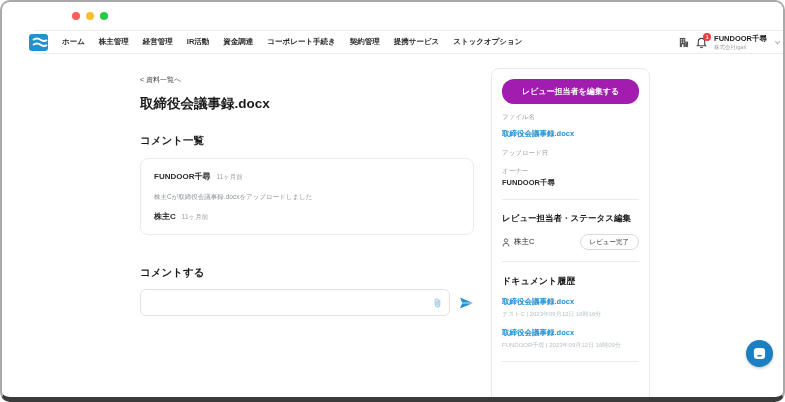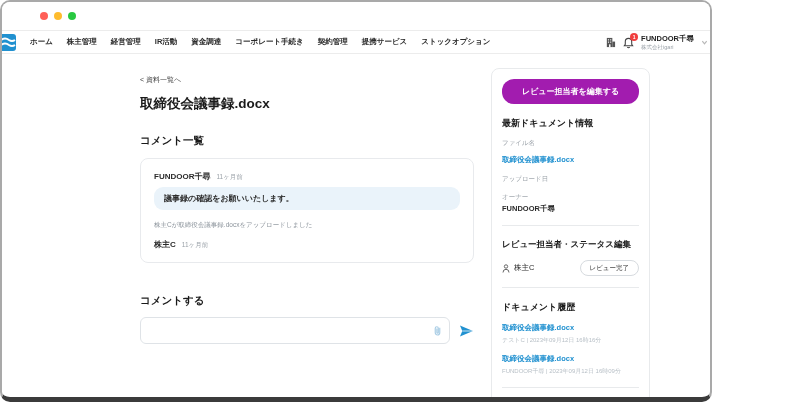--- a/index.html
+++ b/index.html
@@ -4,26 +4,27 @@
 <style>
   * { box-sizing: border-box; margin: 0; padding: 0; }
   body {
     width: 785px; height: 402px;
     background: #fff;
     font-family: "Liberation Sans", sans-serif;
     color: #222;
   }
   .window {
     position: relative;
-    width: 712px; height: 402px;
+    width: 785px; height: 402px;
     background: #fff;
     border: 2px solid #a9a9a9;
     border-bottom: 5px solid #3b3b3b;
     border-radius: 10px;
     overflow: hidden;
+    padding-left: 32px;
   }
   
   .titlebar {
     height: 29px;
     display: flex; align-items: center;
     padding-left: 38px;
     border-bottom: 1px solid #ececec;
     background: #fff;
   }
   .dot { width: 8px; height: 8px; border-radius: 50%; margin-right: 6px; display: inline-block; }
@@ -216,21 +217,20 @@
     <a class="back-link">&lt; 資料一覧へ</a>
     <h1 class="page-title">取締役会議事録.docx</h1>
 
     <h2 class="section-h comments-h">コメント一覧</h2>
     <div class="comment-card">
       <div class="comment">
         <div class="comment-meta">
           <span class="comment-author">FUNDOOR千尋</span>
           <span class="comment-time">11ヶ月前</span>
         </div>
-        <div class="bubble">議事録の確認をお願いいたします。</div>
       </div>
       <div class="sysmsg">株主Cが取締役会議事録.docxをアップロードしました</div>
       <div class="comment">
         <div class="comment-meta">
           <span class="comment-author">株主C</span>
           <span class="comment-time">11ヶ月前</span>
         </div>
       </div>
     </div>
 
@@ -249,21 +249,20 @@
           <path d="M1 13.5 L15 7.5 L1 1.5 L3.5 7.5 Z"></path>
           <path d="M3.5 7.5 L15 7.5" stroke="#fff" stroke-width="0.8"></path>
         </svg>
       </button>
     </div>
   </div>
 
   <aside class="sidebar">
     <button class="primary-btn">レビュー担当者を編集する</button>
 
-    <h3 class="sb-h">最新ドキュメント情報</h3>
     <div class="sb-label">ファイル名</div>
     <a class="blue-link">取締役会議事録.docx</a>
     <div class="sb-label">アップロード日</div>
     <div class="sb-label">オーナー</div>
     <div class="sb-value">FUNDOOR千尋</div>
 
     <hr class="sb-divider">
     <h3 class="sb-h sb-h-sm">レビュー担当者・ステータス編集</h3>
     <div class="reviewer-row">
       <span>

